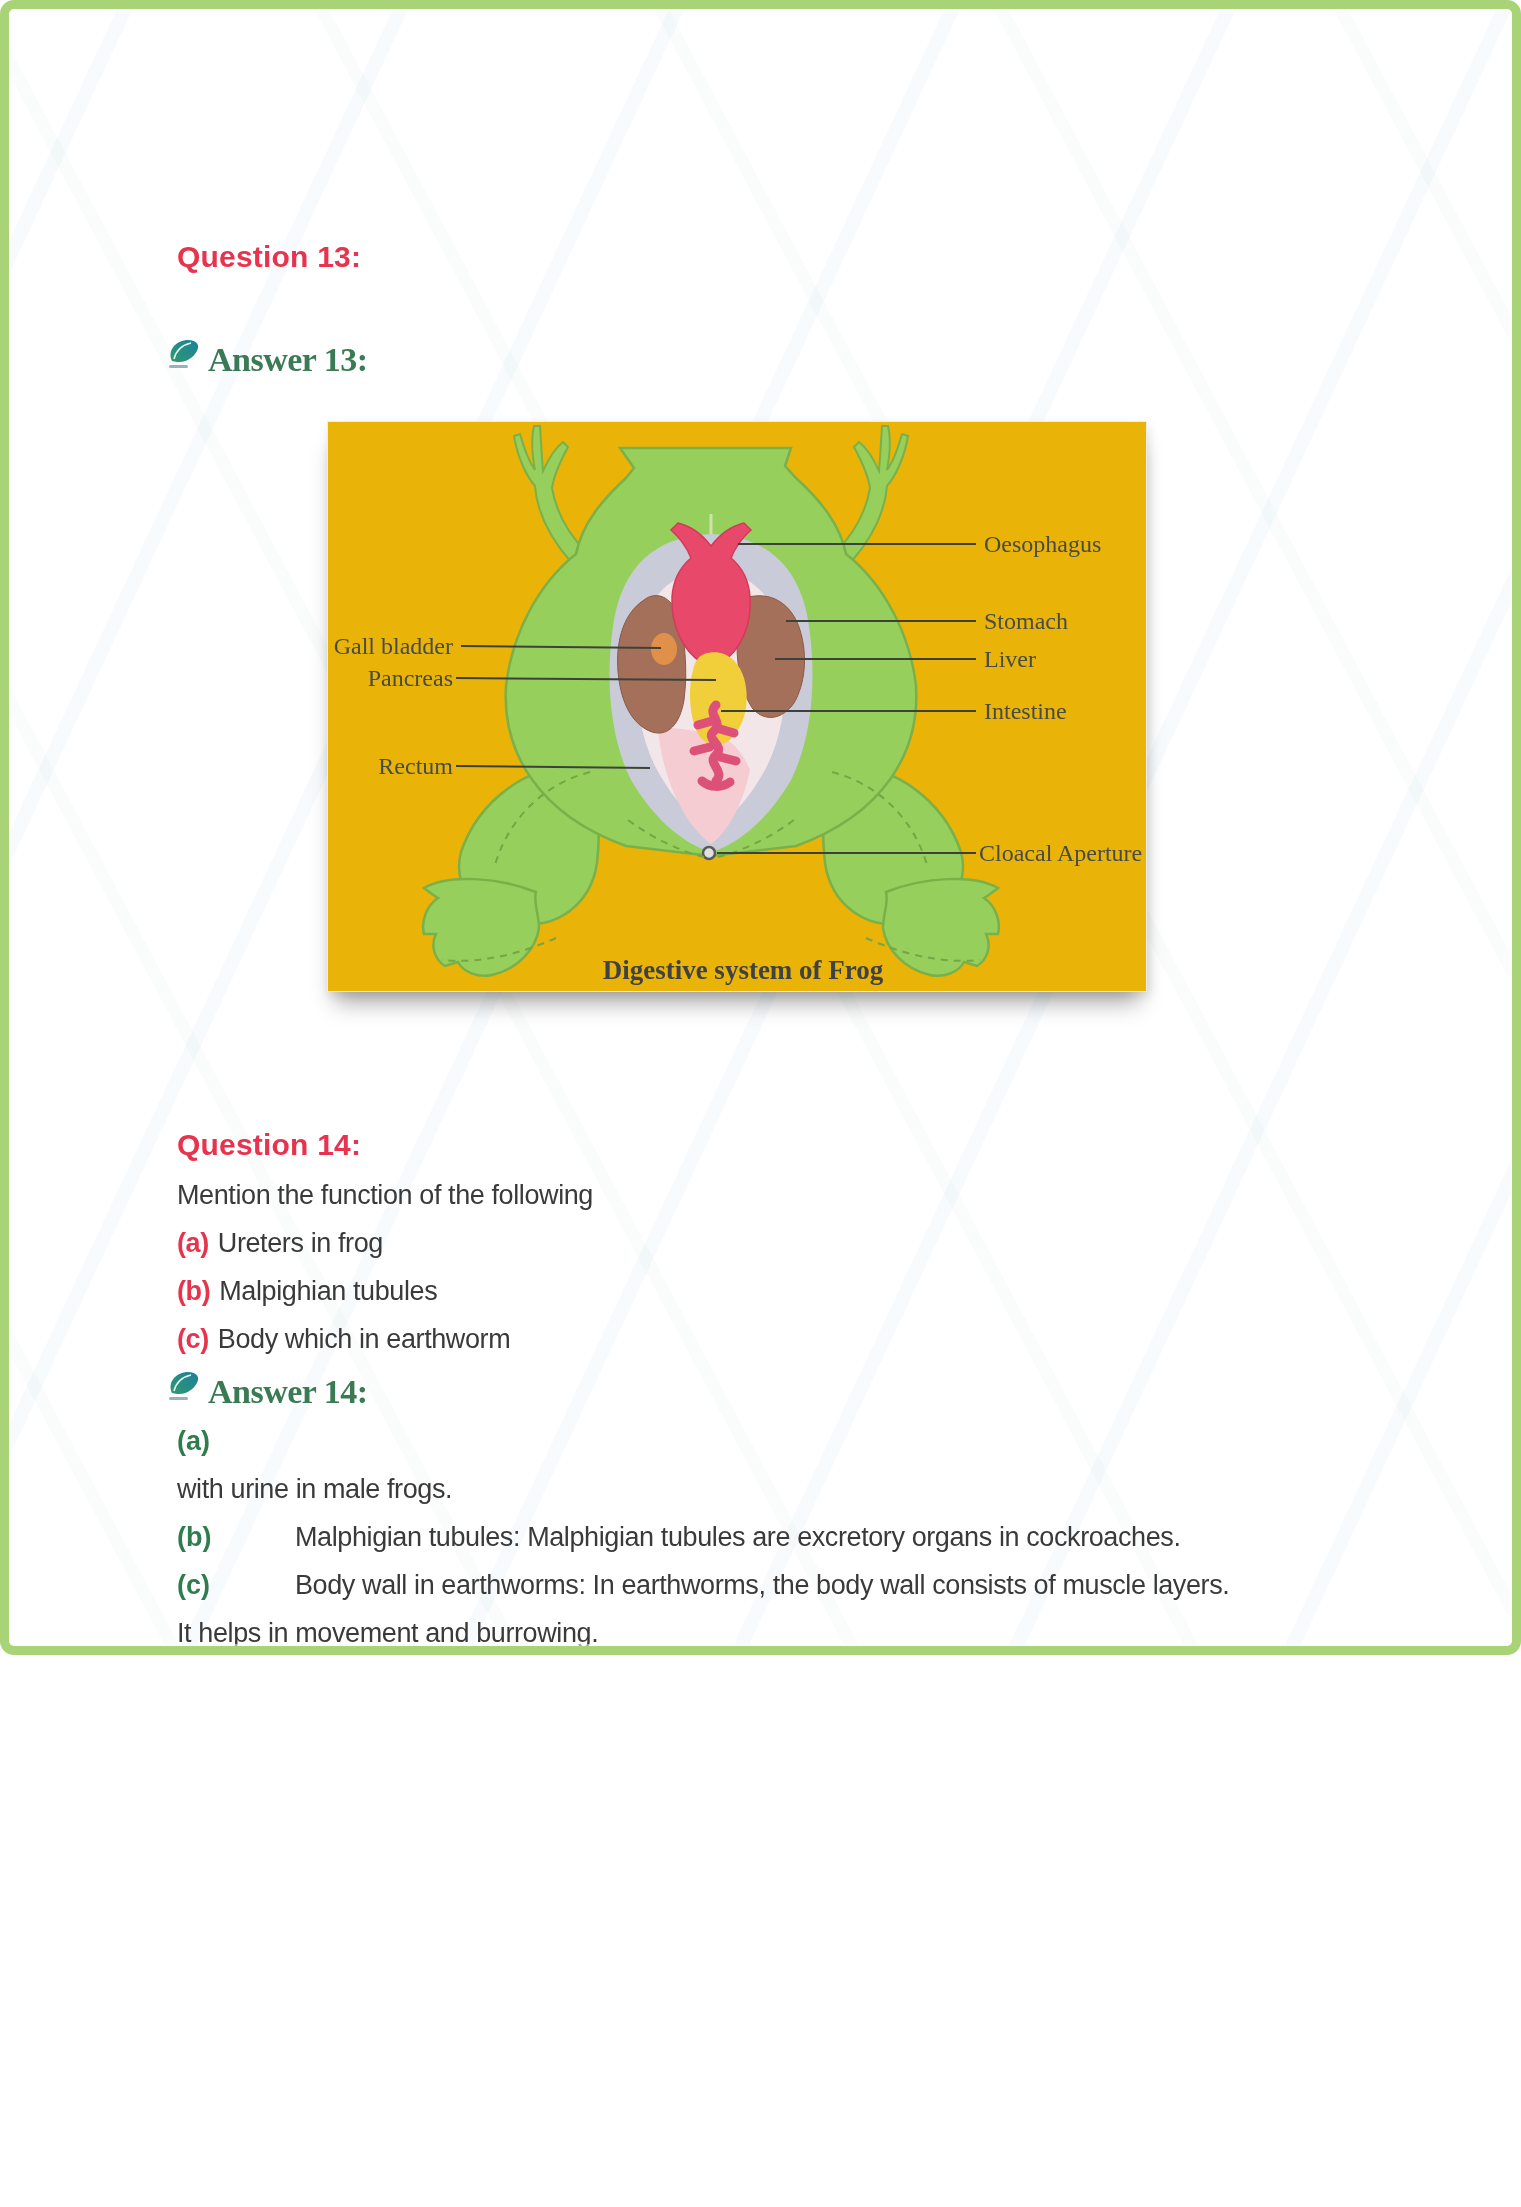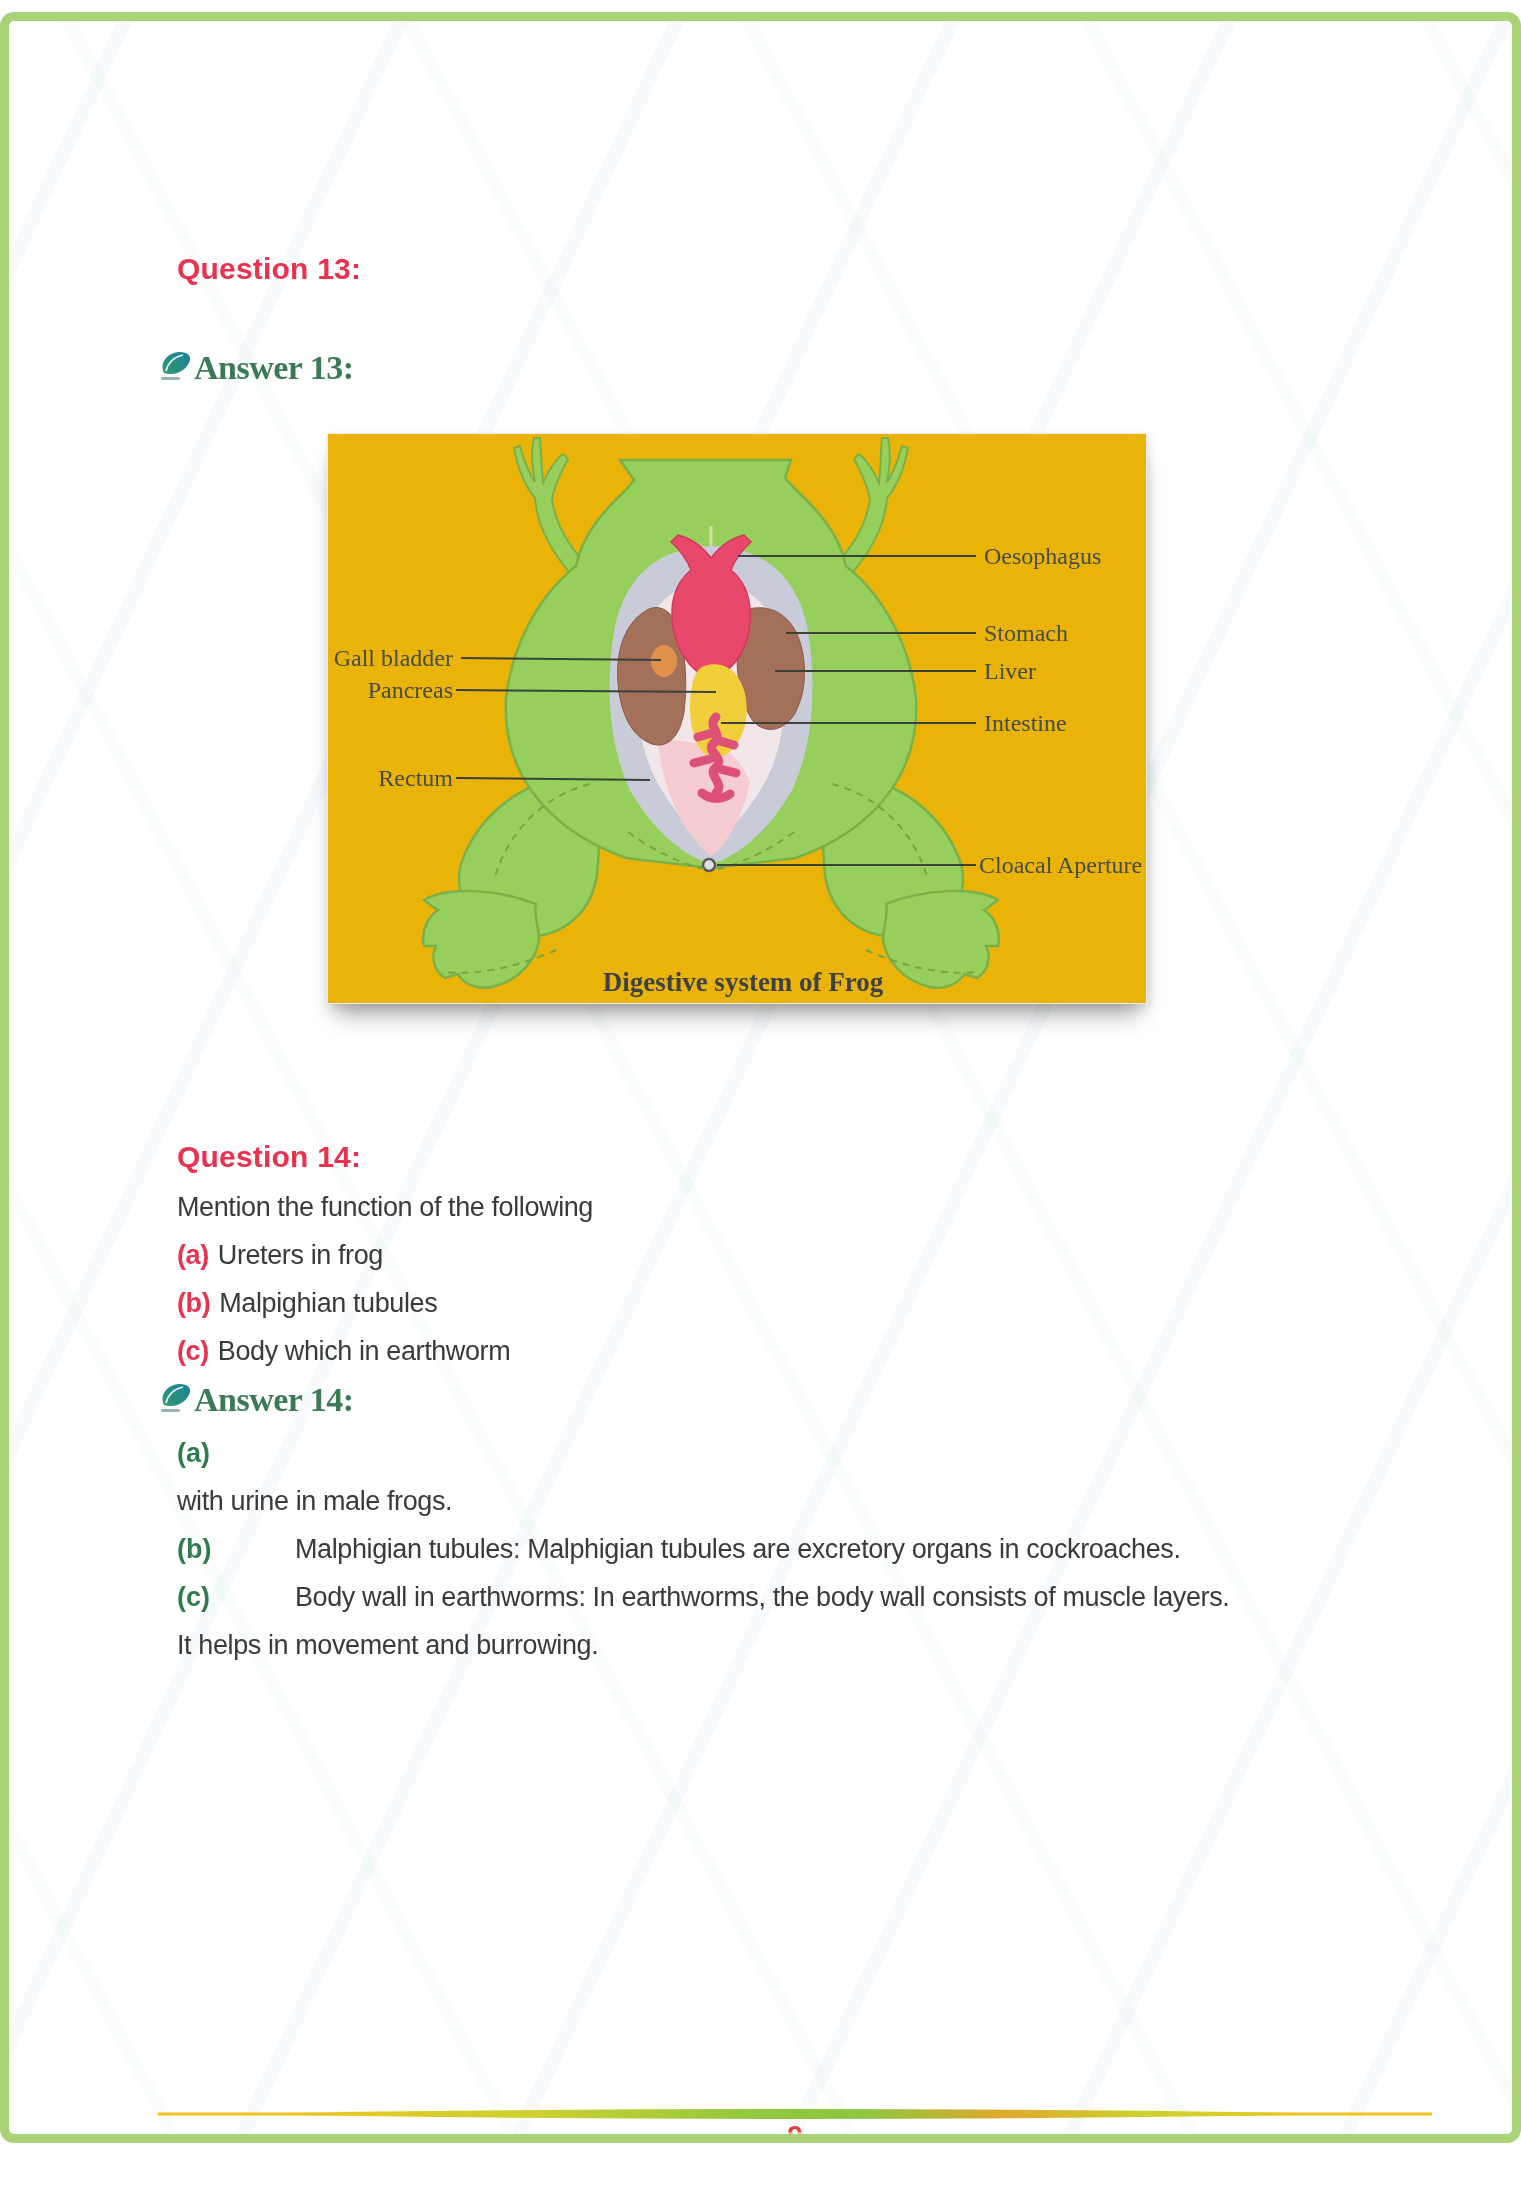--- a/index.html
+++ b/index.html
@@ -1,37 +1,37 @@
 <!DOCTYPE html>
 <html><head>
 <meta charset="utf-8">
 <style>
   html,body{margin:0;padding:0;background:#ffffff;}
   .page{
-    position:relative;width:1521px;height:2131px;background:#ffffff;
-    font-family:"Liberation Sans","DejaVu Sans",sans-serif;overflow:hidden;margin-top:12px;
+    position:relative;width:1521px;height:1655px;background:#ffffff;
+    font-family:"Liberation Sans","DejaVu Sans",sans-serif;overflow:hidden;
   }
   .page::before{
     content:"";position:absolute;inset:0;pointer-events:none;z-index:0;
     background:
       repeating-linear-gradient(115deg,transparent 0 110px,rgba(100,170,215,0.05) 110px 124px,transparent 124px 250px),
       repeating-linear-gradient(62deg,transparent 0 150px,rgba(140,205,165,0.05) 150px 163px,transparent 163px 300px);
   }
   .frame{
     position:absolute;inset:0;border:9px solid #a9d377;border-radius:14px;
     box-shadow:inset 0 0 0 2px rgba(255,255,255,0.55);pointer-events:none;z-index:5;
   }
   .abs{position:absolute;z-index:2;}
   .q-heading{
     left:177px;font-size:30px;font-weight:bold;color:#e8334e;letter-spacing:.2px;
   }
   .body-text{color:#3a3a3a;font-size:27px;letter-spacing:-0.4px;}
   .q-item{left:177px;display:flex;align-items:baseline;}
   .q-item .q-label{color:#e8334e;font-weight:bold;margin-right:9px;font-size:27px;}
-  .answer-row{left:158px;display:flex;align-items:center;gap:2px;}
+  .answer-row{left:166px;display:flex;align-items:flex-end;gap:8px;}
   .answer-heading{
     font-family:"Liberation Serif","DejaVu Serif",serif;
     font-size:34px;font-weight:bold;color:#3a7a54;line-height:1.05;letter-spacing:-0.5px;
   }
   .brand-icon{width:34px;height:40px;margin-top:4px;flex:0 0 auto;}
   .diagram-box{
     left:327px;top:421px;width:818px;height:569px;background:#eab308;
     border:1px solid #ededed;
     box-shadow:0 18px 22px -8px rgba(0,0,0,0.35),2px 4px 10px rgba(0,0,0,0.10);
   }

